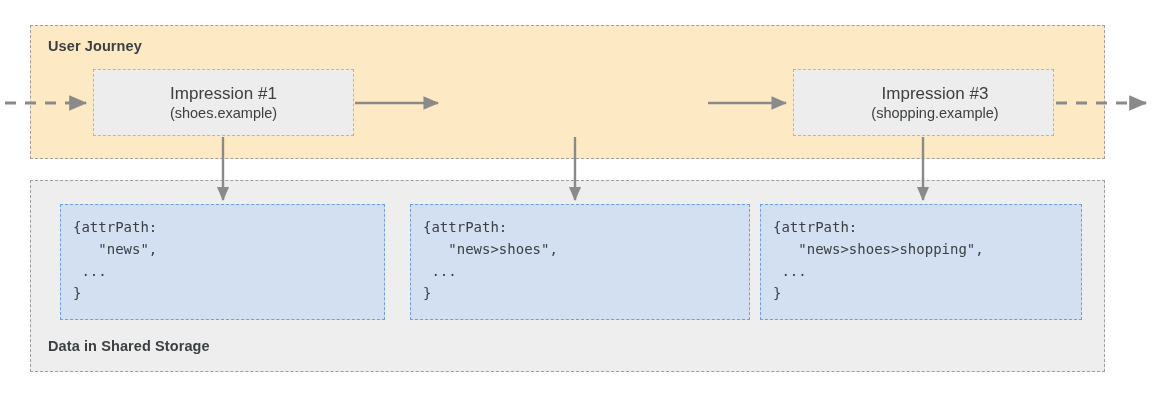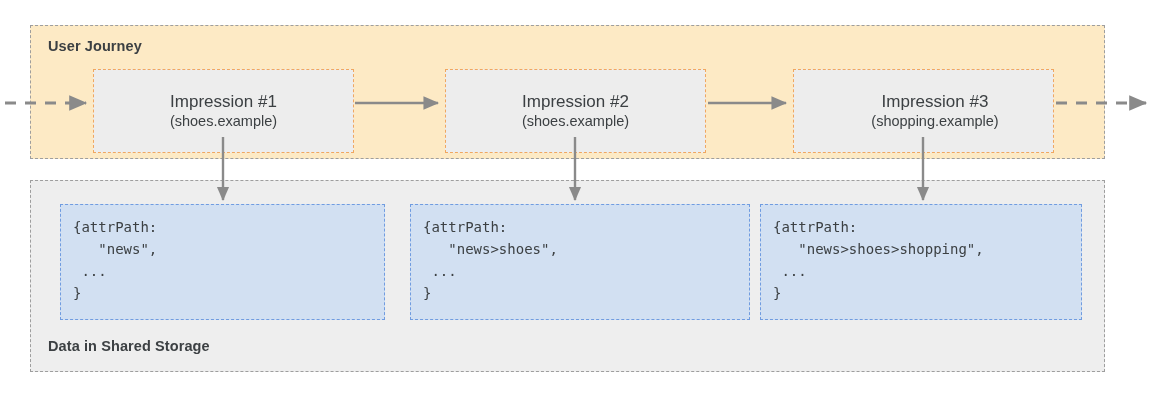--- a/index.html
+++ b/index.html
@@ -63,21 +63,21 @@
   .impression {
     position: absolute;
     box-sizing: border-box;
     background: #ededed;
     border: 1.5px dashed #f0a760;
     display: flex;
     flex-direction: column;
     align-items: center;
     justify-content: center;
     top: 69px;
-    height: 84px;
+    height: 67px;
     width: 261px;
   }
   .impression-title {
     font-size: 17px;
     color: #3c4043;
     line-height: 21px;
     white-space: nowrap;
   }
   .impression-sub {
     font-size: 14.5px;
@@ -134,24 +134,20 @@
 
   <div class="panel panel-storage">
     <div class="panel-label">Data in Shared Storage</div>
   </div>
 
   <div class="impression imp-1">
     <div class="impression-title">Impression #1</div>
     <div class="impression-sub">(shoes.example)</div>
   </div>
 
-  <div class="impression imp-2">
-    <div class="impression-title">Impression #2</div>
-    <div class="impression-sub">(shoes.example)</div>
-  </div>
 
   <div class="impression imp-3">
     <div class="impression-title">Impression #3</div>
     <div class="impression-sub">(shopping.example)</div>
   </div>
 
   <div class="storebox store-1">
     <pre class="store-code">{attrPath:
    "news",
  ...

